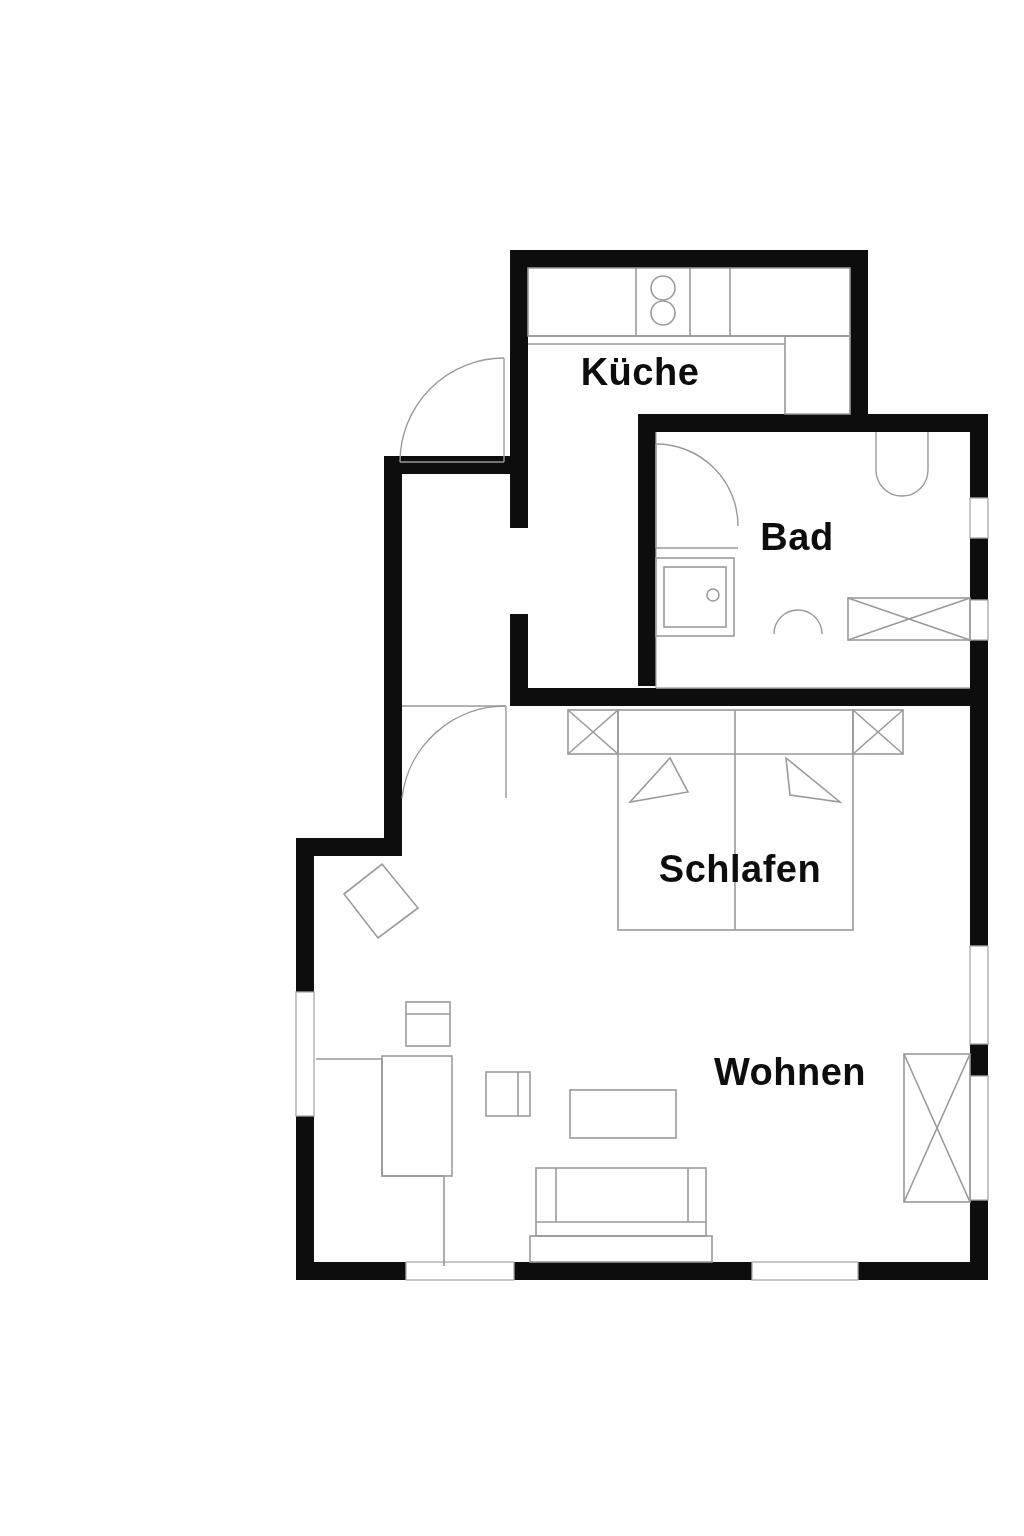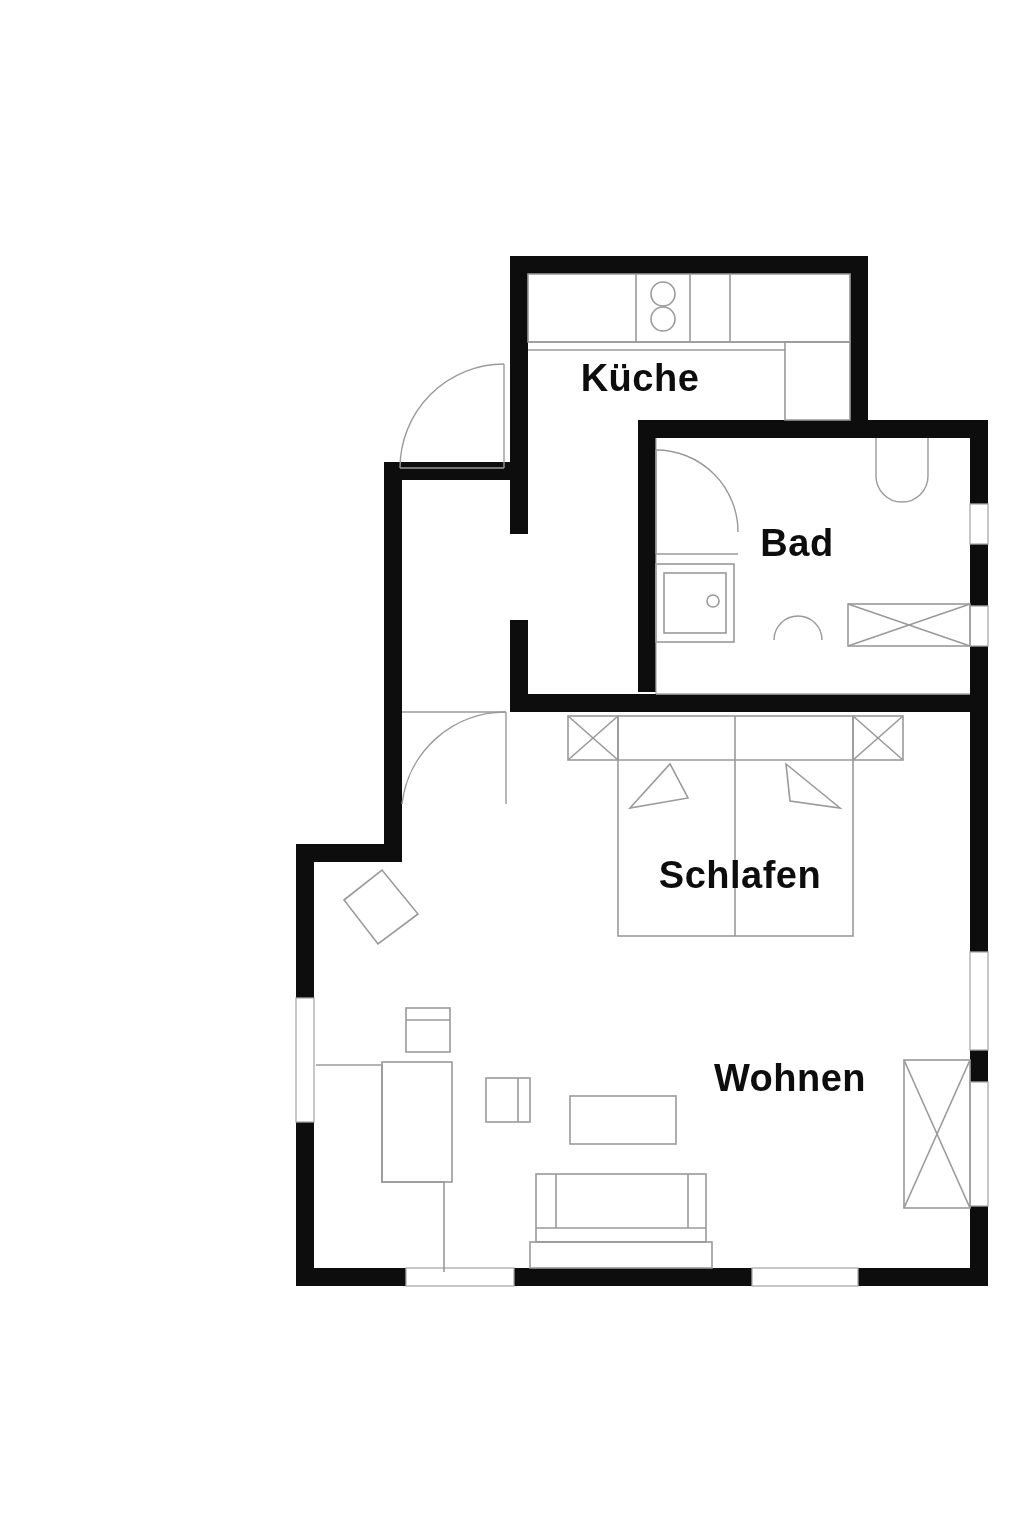--- a/index.html
+++ b/index.html
@@ -10,21 +10,21 @@
   }
   body {
     width: 1024px;
     height: 1536px;
     position: relative;
     overflow: hidden;
     font-family: "Liberation Sans", sans-serif;
   }
   #floorplan-root {
     position: absolute;
-    left: 0; top: 16px;
+    left: 0; top: 10px;
     width: 1024px;
     height: 1108px;
   }
   svg.plan {
     display: block;
     width: 1024px;
     height: 1536px;
     background: #ffffff;
   }
   .wall      { fill: #0d0d0d; stroke: none; }

